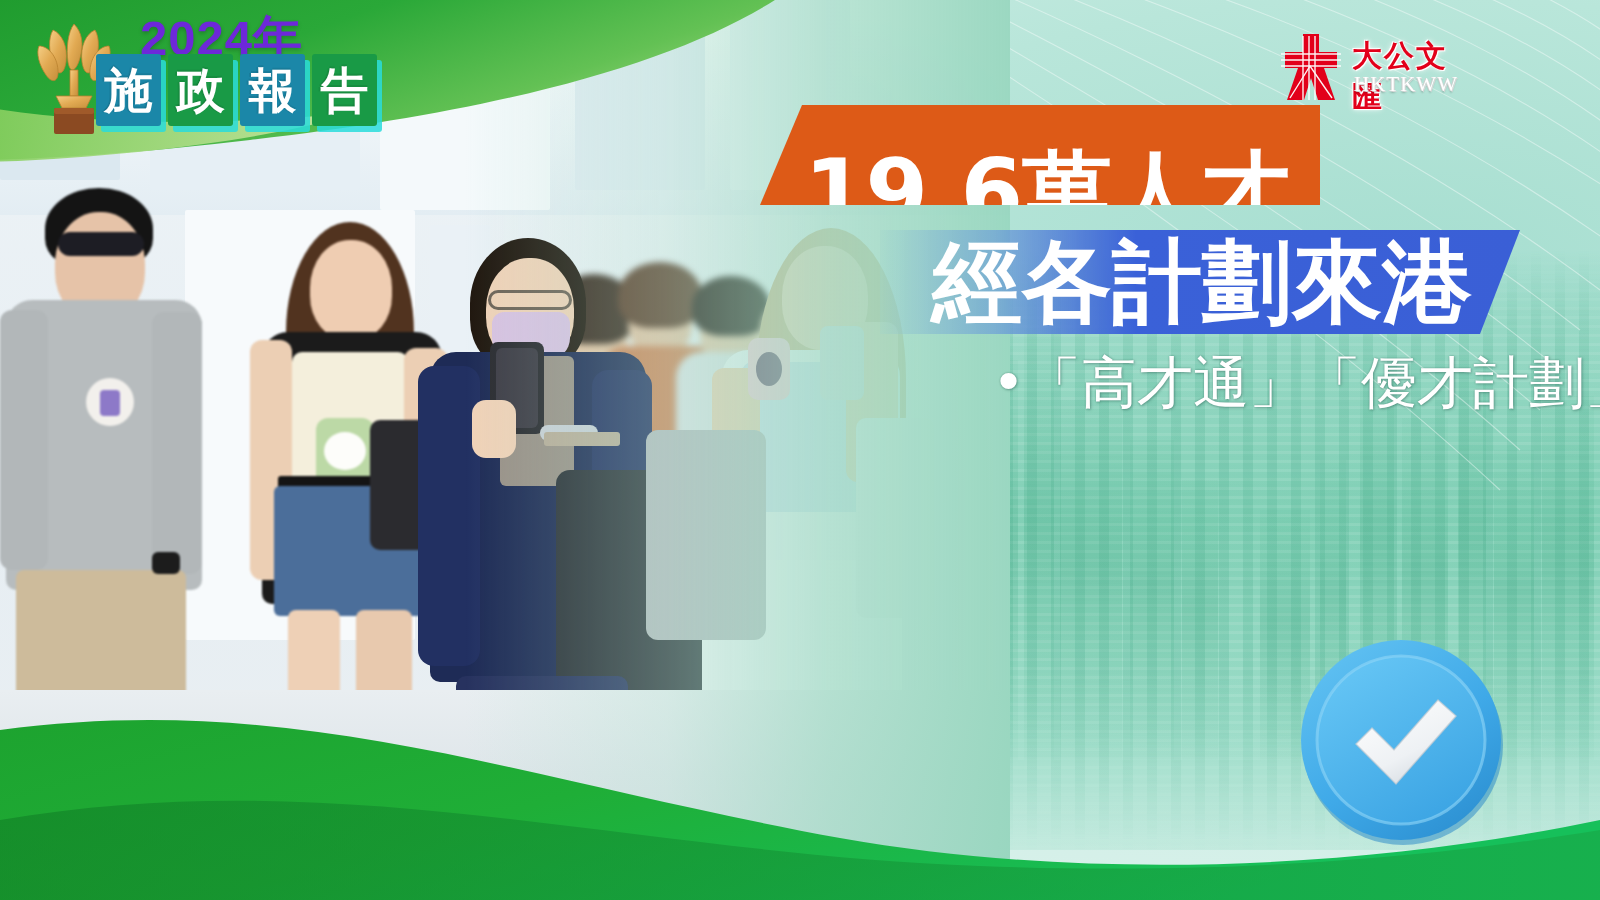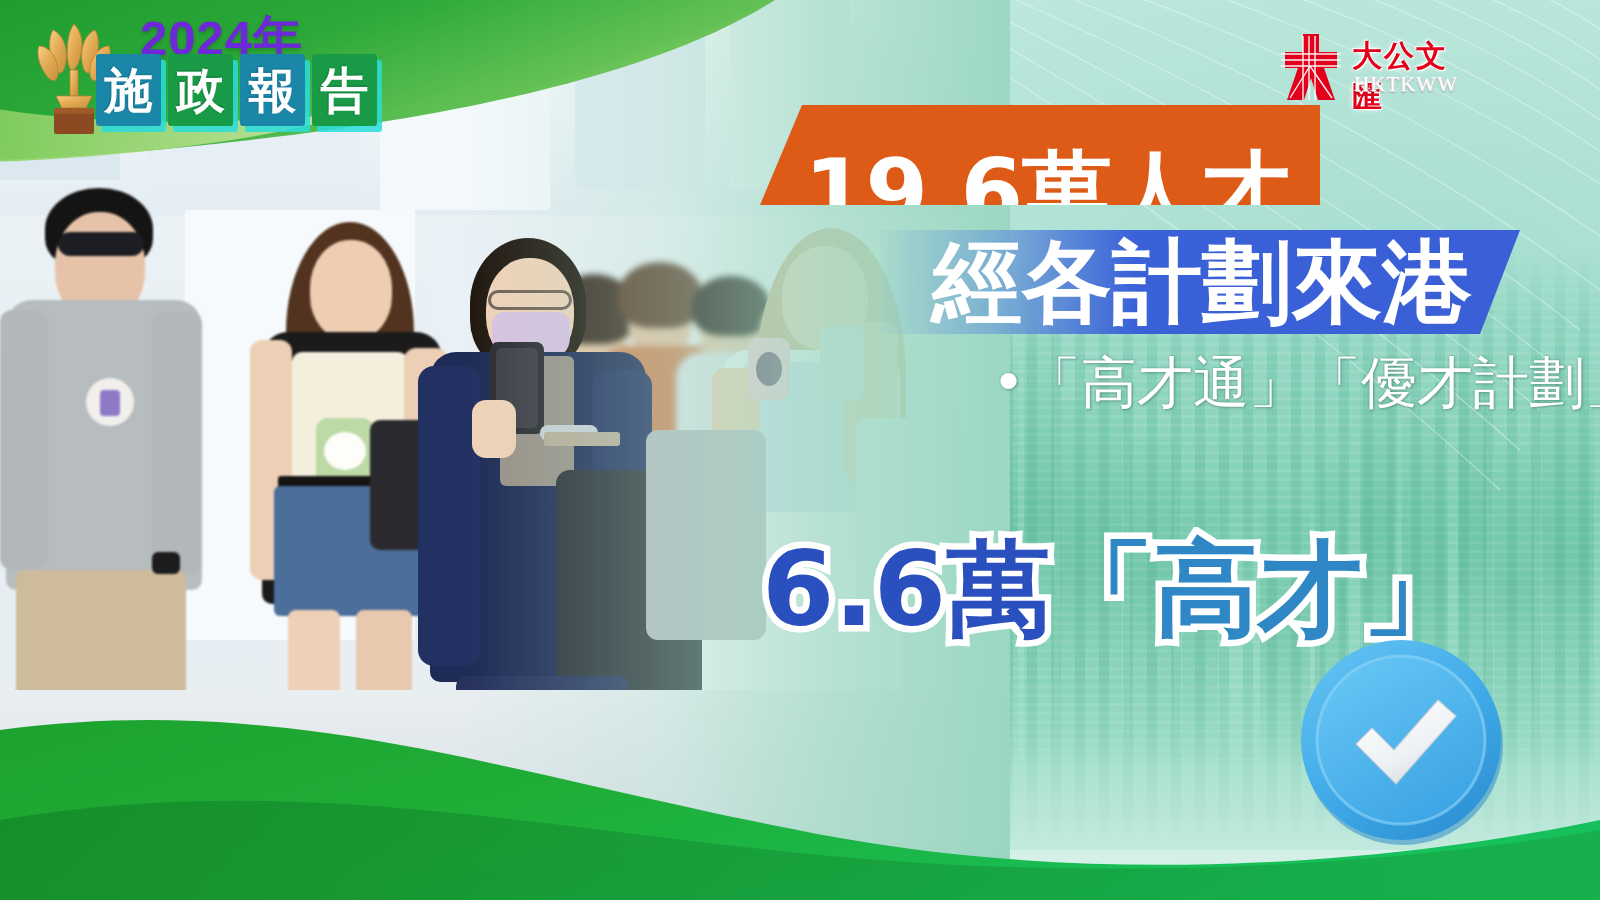--- a/index.html
+++ b/index.html
@@ -442,23 +442,20 @@
   <div class="hl1">
     <div class="t">19.6萬人才</div>
   </div>
 
   <div class="hl2">
     <div class="t">經各計劃來港</div>
   </div>
 
   <div class="bullet-line">•「高才通」「優才計劃」</div>
 
-  <div class="hl3">
-    <span class="num">6.6萬</span><span class="kw">「高才」</span>
-  </div>
 
 
   <svg class="check-badge" viewBox="0 0 214 214">
     <defs>
       <linearGradient id="cb1" x1="0.15" y1="0" x2="0.85" y2="1">
         <stop offset="0%" stop-color="#62c2f2"></stop>
         <stop offset="55%" stop-color="#3fa9e8"></stop>
         <stop offset="100%" stop-color="#2b8ed0"></stop>
       </linearGradient>
       <linearGradient id="cb2" x1="0.2" y1="0" x2="0.8" y2="1">

